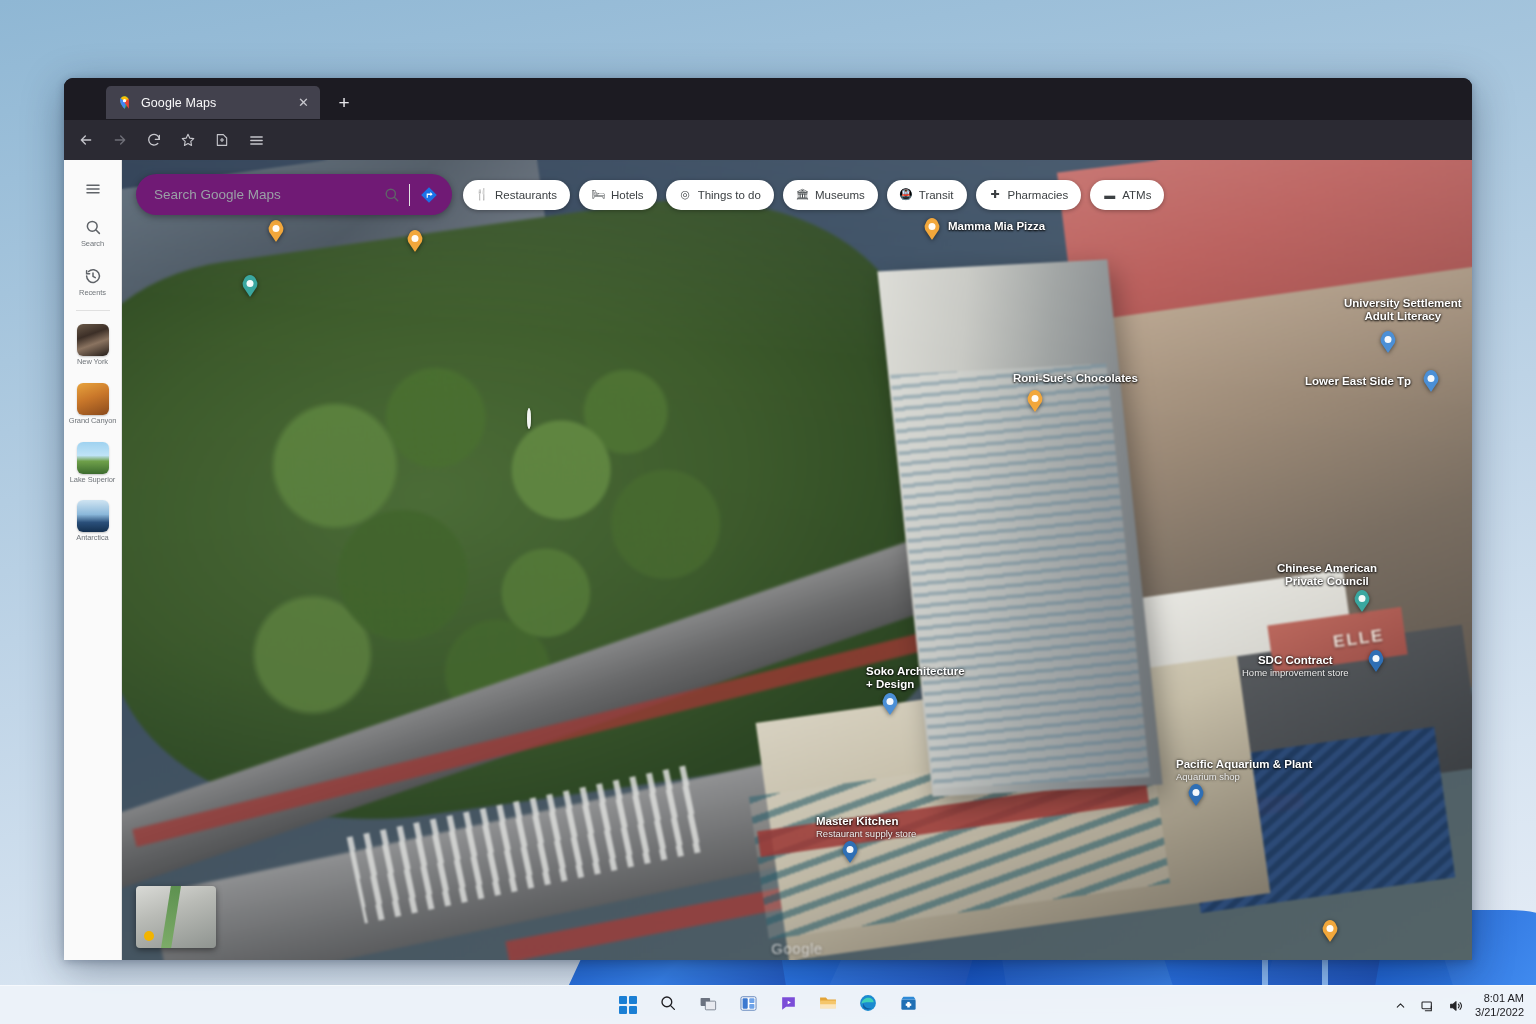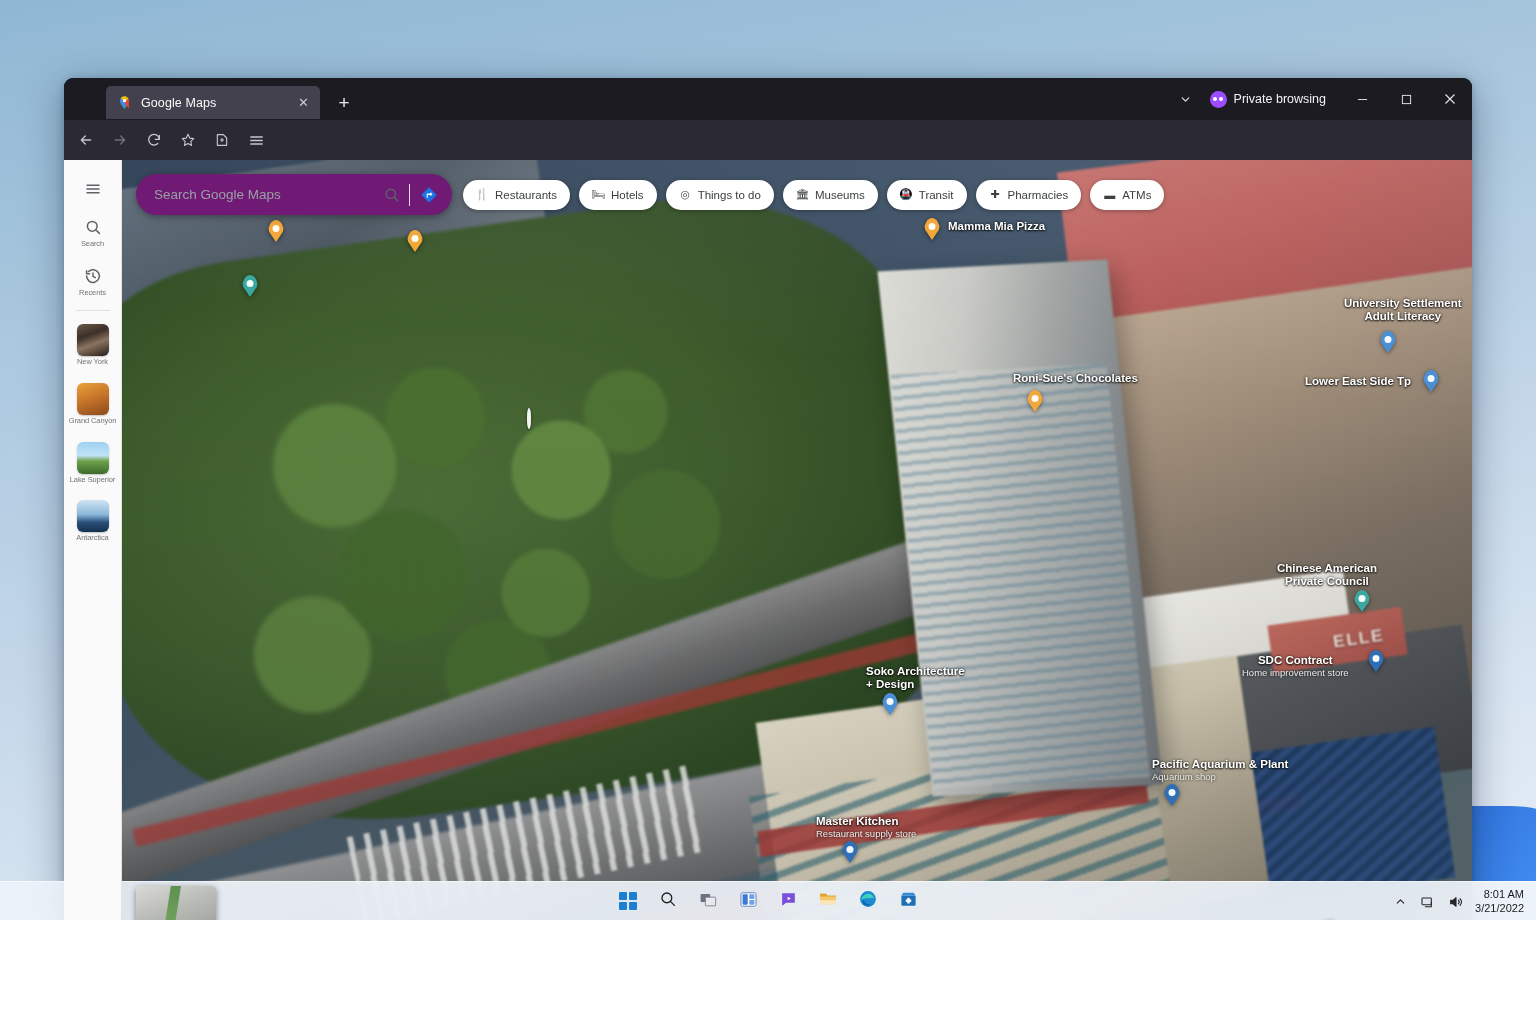--- a/index.html
+++ b/index.html
@@ -6,21 +6,21 @@
   * { box-sizing: border-box; margin: 0; padding: 0; }
   html, body {
     width: 1536px; height: 1024px;
     overflow: hidden;
     font-family: "Liberation Sans", sans-serif;
   }
 
   
   #desktop {
     position: relative;
-    width: 1536px; height: 920px;
+    width: 1536px; height: 1024px;
     background: linear-gradient(170deg,#8fb7d4 0%, #a9c7de 28%, #c2d6e8 55%, #d7e4f1 78%, #e8eef7 100%);
     overflow: hidden;
     padding-left: 28px;
   }
   .wallpaper-bloom {
     position: absolute; left: 0; bottom: 39px; width: 1536px; height: 120px;
     overflow: hidden;
   }
   .petal {
     position: absolute;
@@ -369,46 +369,20 @@
             <path d="M18.7 5.6 12 12.1 19 22s0-9.4 0-13c0-1.2-.1-2.3-.3-3.4z" fill="#ea4335"></path>
             <circle cx="12" cy="9" r="2.6" fill="#fff"></circle>
           </svg>
         </span>
         <span class="tab-title">Google Maps</span>
         <span class="tab-close">✕</span>
       </div>
 
       <div class="newtab-btn">+</div>
 
-      <div class="winctl-zone">
-        <div class="chev-btn">
-          <svg width="13" height="13" viewBox="0 0 24 24" fill="none" stroke="currentColor" stroke-width="2.4" stroke-linecap="round" stroke-linejoin="round">
-              <path d="M6 9l6 6 6-6"></path>
-            </svg>
-        </div>
-        <div class="private-badge">
-          <span class="mask-icon"></span>
-          <span>Private browsing</span>
-        </div>
-        <div class="wbtn">
-          <svg width="11" height="11" viewBox="0 0 12 12">
-              <rect x="1" y="5.5" width="10" height="1" fill="currentColor"></rect>
-            </svg>
-        </div>
-        <div class="wbtn">
-          <svg width="11" height="11" viewBox="0 0 12 12">
-              <rect x="1.5" y="1.5" width="9" height="9" fill="none" stroke="currentColor" stroke-width="1"></rect>
-            </svg>
-        </div>
-        <div class="wbtn">
-          <svg width="12" height="12" viewBox="0 0 12 12" stroke="currentColor" stroke-width="1.1">
-              <path d="M1.5 1.5l9 9M10.5 1.5l-9 9"></path>
-            </svg>
-        </div>
-      </div>
     </div>
 
     <div class="navbar">
       <div class="navbtn">
         <svg width="16" height="16" viewBox="0 0 24 24" fill="none" stroke="currentColor" stroke-width="2" stroke-linecap="round" stroke-linejoin="round">
             <path d="M19 12H5M11 18l-6-6 6-6"></path>
           </svg>
       </div>
       <div class="navbtn disabled">
         <svg width="16" height="16" viewBox="0 0 24 24" fill="none" stroke="currentColor" stroke-width="2" stroke-linecap="round" stroke-linejoin="round">
@@ -617,21 +591,21 @@
 
         <div class="poi" style="left:1120px; top:494px; text-align:center;">
           <div class="poi-label">SDC Contract</div>
           <div class="poi-sub">Home improvement store</div>
           <span class="pin navy" style="position:absolute; left:126px; top:-4px;">
               <i></i>
               <b></b>
             </span>
         </div>
 
-        <div class="poi" style="left:1030px; top:598px;">
+        <div class="poi" style="left:1054px; top:598px;">
           <div class="poi-label">Pacific Aquarium &amp; Plant</div>
           <div class="poi-sub">Aquarium shop</div>
           <span class="pin navy" style="position:absolute; left:12px; top:26px;">
               <i></i>
               <b></b>
             </span>
         </div>
 
         <div class="poi" style="left:744px; top:505px;">
           <div class="poi-label">Soko Architecture</div>

